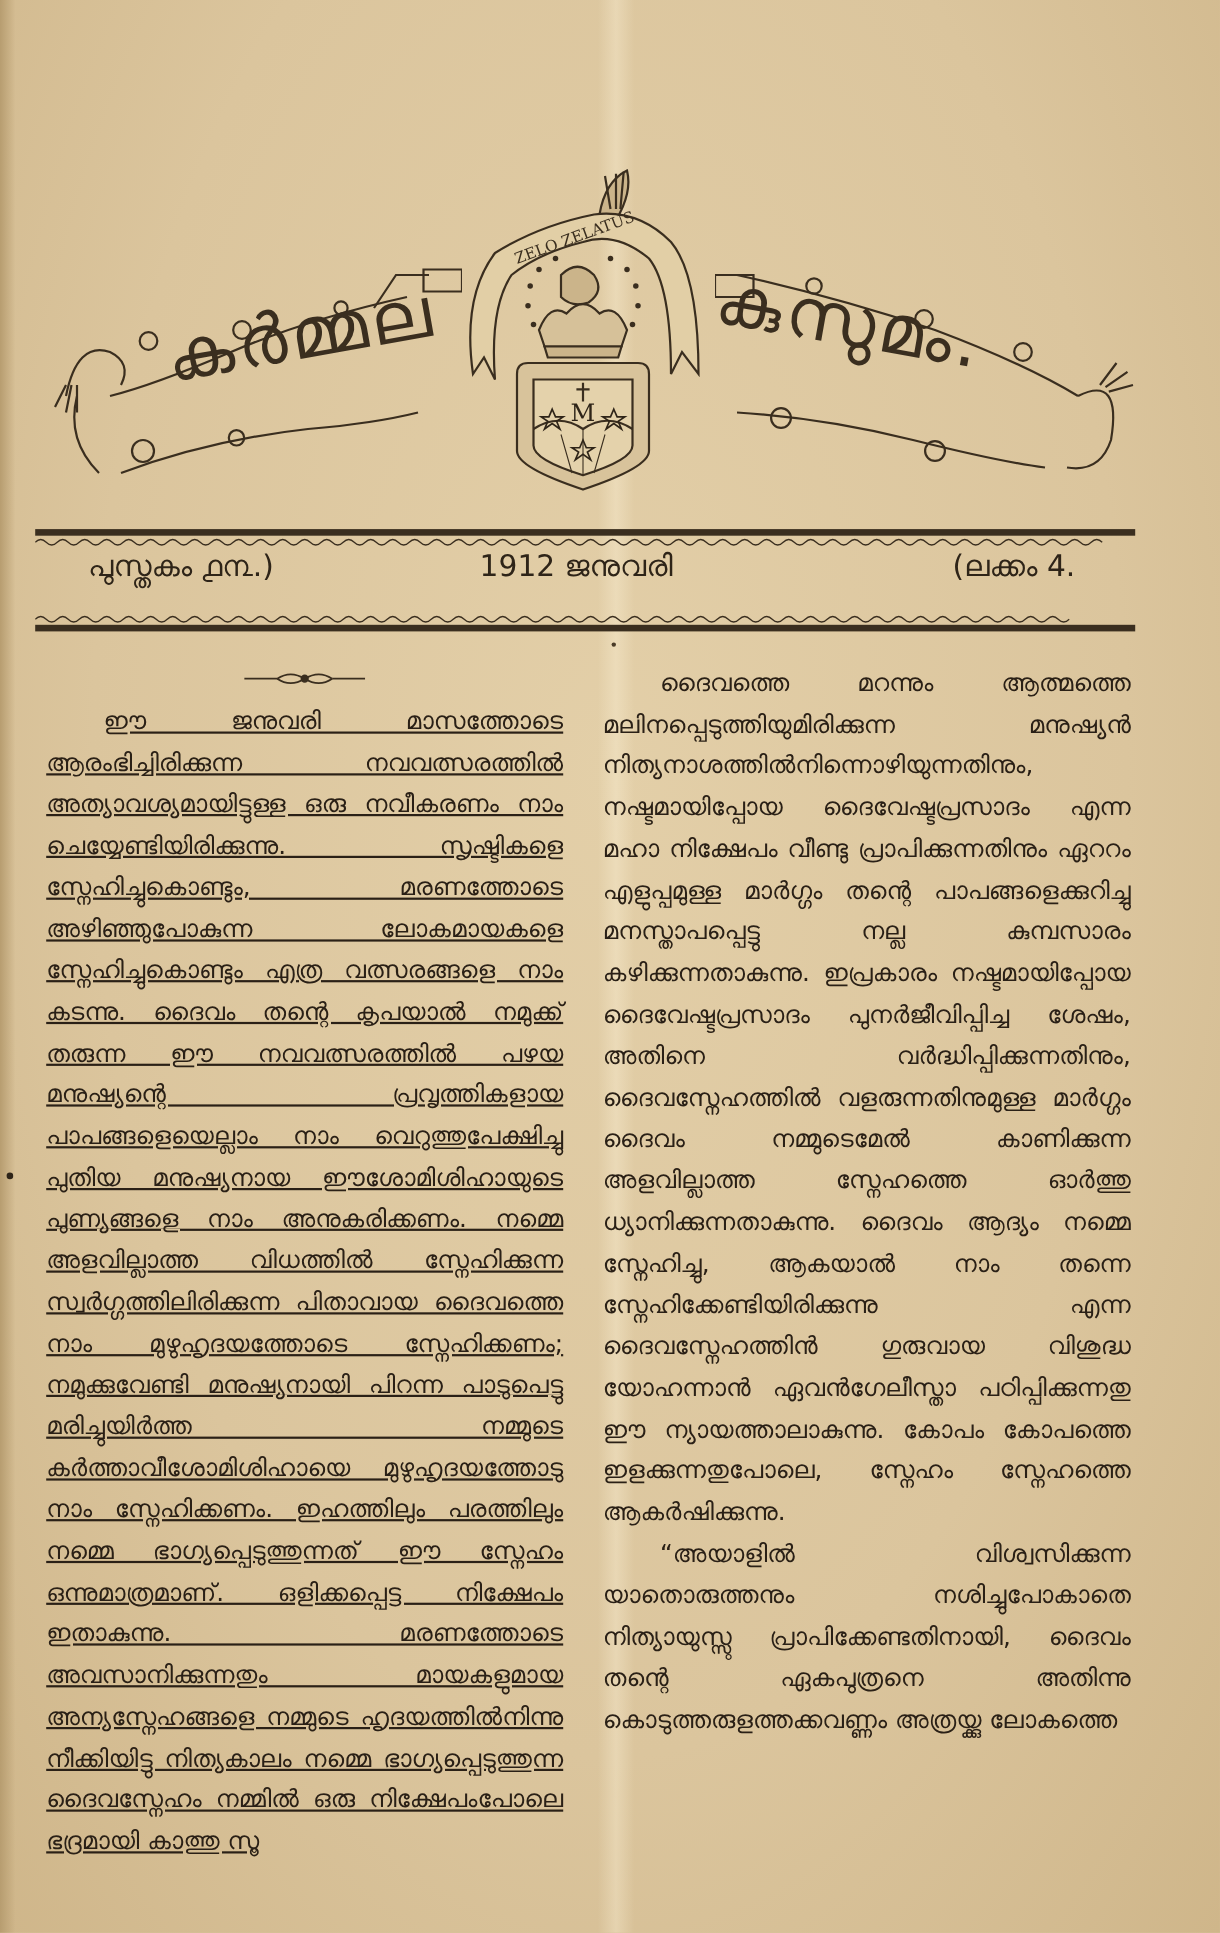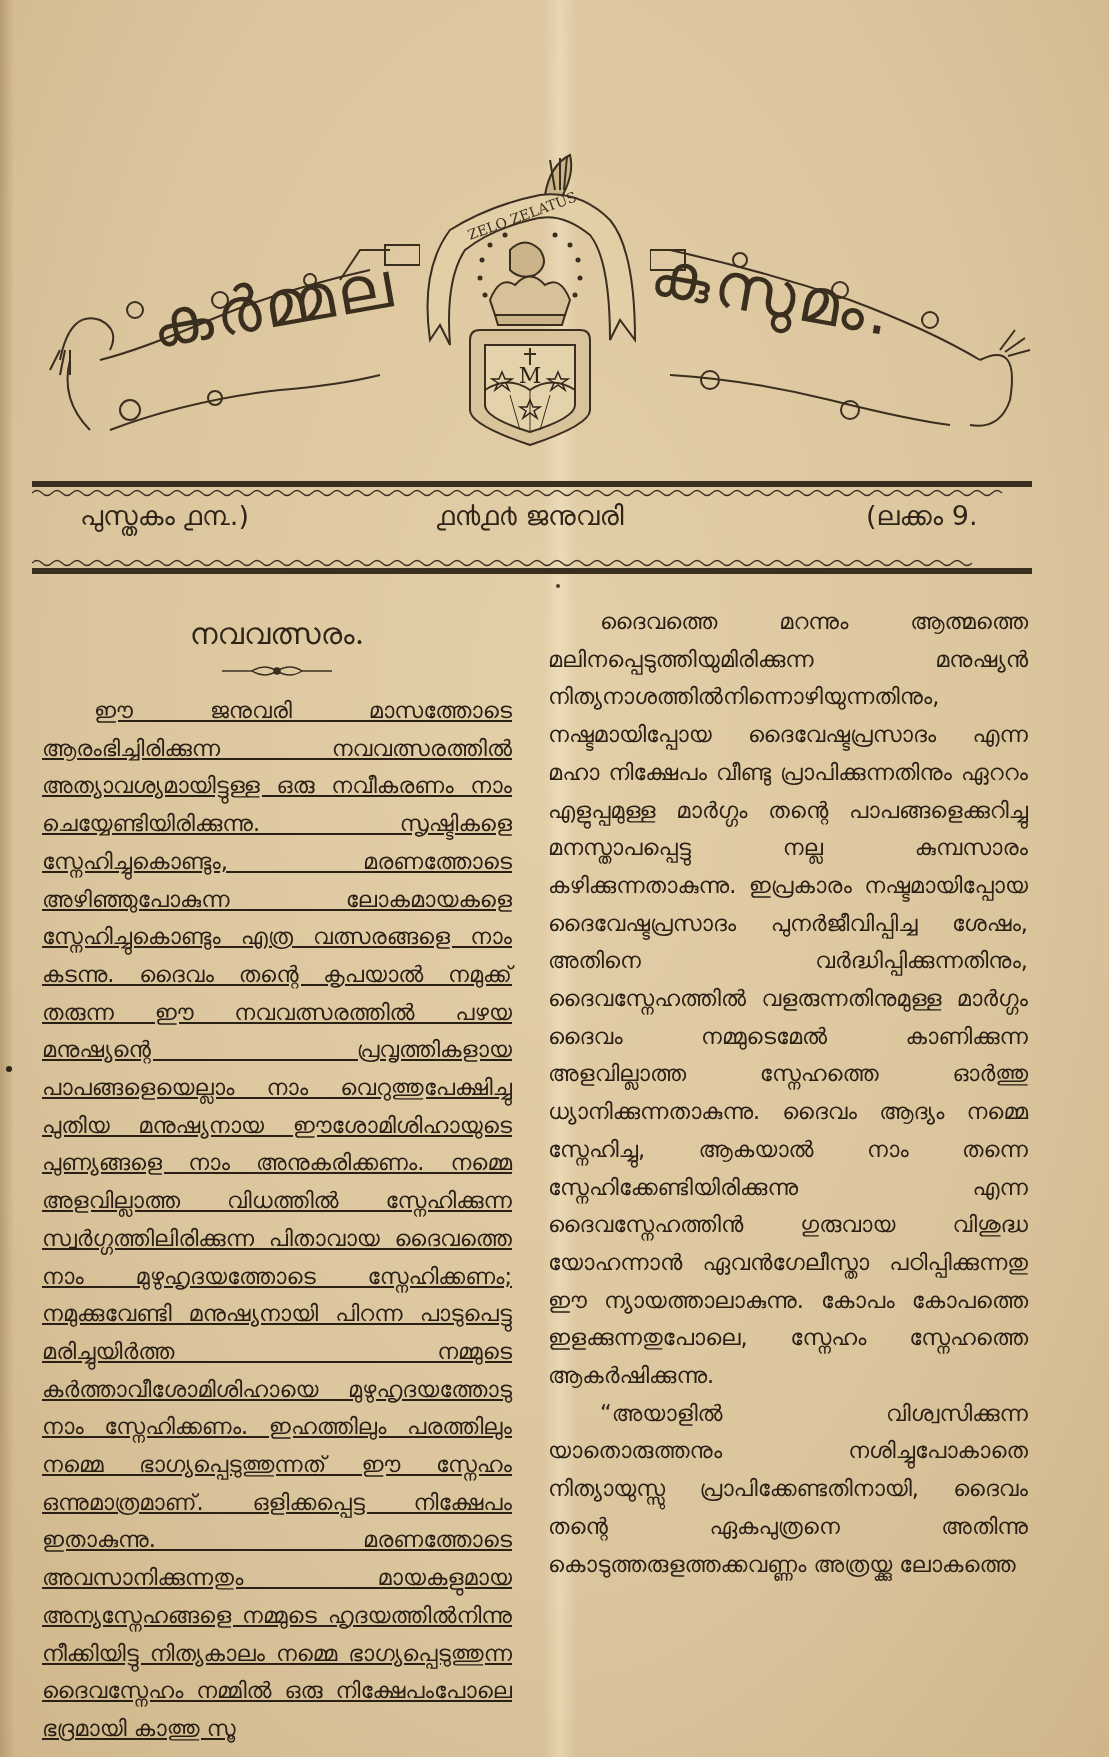--- a/index.html
+++ b/index.html
@@ -143,31 +143,30 @@
     </svg>
   </div>
 
   <div class="rule-thick" style="top:481px;"></div>
   <svg class="rule-wave" style="top:488px" viewBox="0 0 1000 10" preserveAspectRatio="none">
     <path d="M0 5 q5 -5 10 0 t10 0 t10 0 t10 0 t10 0 t10 0 t10 0 t10 0 t10 0 t10 0 t10 0 t10 0 t10 0 t10 0 t10 0 t10 0 t10 0 t10 0 t10 0 t10 0 t10 0 t10 0 t10 0 t10 0 t10 0 t10 0 t10 0 t10 0 t10 0 t10 0 t10 0 t10 0 t10 0 t10 0 t10 0 t10 0 t10 0 t10 0 t10 0 t10 0 t10 0 t10 0 t10 0 t10 0 t10 0 t10 0 t10 0 t10 0 t10 0 t10 0 t10 0 t10 0 t10 0 t10 0 t10 0 t10 0 t10 0 t10 0 t10 0 t10 0 t10 0 t10 0 t10 0 t10 0 t10 0 t10 0 t10 0 t10 0 t10 0 t10 0 t10 0 t10 0 t10 0 t10 0 t10 0 t10 0 t10 0 t10 0 t10 0 t10 0 t10 0 t10 0 t10 0 t10 0 t10 0 t10 0 t10 0 t10 0 t10 0 t10 0 t10 0 t10 0 t10 0 t10 0 t10 0 t10 0 t10 0" fill="none" stroke="#3a2e1f" stroke-width="1.2"></path>
   </svg>
 
   <div class="issue-row">
     <span class="issue-vol">പുസ്തകം ൧൩.)</span>
-    <span class="issue-date">൧൯൧൪ ജനുവരി</span>
-    <span class="issue-no">(ലക്കം 9.</span>
+    <span class="issue-date">1912 ജനുവരി</span>
+    <span class="issue-no">(ലക്കം 4.</span>
   </div>
 
   <svg class="rule-wave" style="top:558px" viewBox="0 0 1000 10" preserveAspectRatio="none">
     <path d="M0 5 q5 -5 10 0 t10 0 t10 0 t10 0 t10 0 t10 0 t10 0 t10 0 t10 0 t10 0 t10 0 t10 0 t10 0 t10 0 t10 0 t10 0 t10 0 t10 0 t10 0 t10 0 t10 0 t10 0 t10 0 t10 0 t10 0 t10 0 t10 0 t10 0 t10 0 t10 0 t10 0 t10 0 t10 0 t10 0 t10 0 t10 0 t10 0 t10 0 t10 0 t10 0 t10 0 t10 0 t10 0 t10 0 t10 0 t10 0 t10 0 t10 0 t10 0 t10 0 t10 0 t10 0 t10 0 t10 0 t10 0 t10 0 t10 0 t10 0 t10 0 t10 0 t10 0 t10 0 t10 0 t10 0 t10 0 t10 0 t10 0 t10 0 t10 0 t10 0 t10 0 t10 0 t10 0 t10 0 t10 0 t10 0 t10 0 t10 0 t10 0 t10 0 t10 0 t10 0 t10 0 t10 0 t10 0 t10 0 t10 0 t10 0 t10 0 t10 0 t10 0 t10 0 t10 0 t10 0" fill="none" stroke="#3a2e1f" stroke-width="1.2"></path>
   </svg>
   <div class="rule-thick" style="top:568px;"></div>
 
   <div class="col col-left">
-    <div class="article-title">നവവത്സരം.</div>
     <svg class="divider-orn" viewBox="0 0 110 18">
       <g fill="none" stroke="#3a2e1f" stroke-width="1.5">
         <path d="M0 9 L30 9"></path>
           <path d="M80 9 L110 9"></path>
         <path d="M30 9 Q42 1 55 9 Q68 17 80 9"></path>
           <path d="M30 9 Q42 17 55 9 Q68 1 80 9"></path>
         <circle cx="55" cy="9" r="3" fill="#3a2e1f"></circle>
       </g>
     </svg>
     <p class="indent body">ഈ ജനുവരി മാസത്തോടെ ആരംഭിച്ചിരിക്കുന്ന നവവത്സരത്തിൽ അത്യാവശ്യമായിട്ടുള്ള ഒരു നവീകരണം നാം ചെയ്യേണ്ടിയിരിക്കുന്നു. സൃഷ്ടികളെ സ്നേഹിച്ചുകൊണ്ടും, മരണത്തോടെ അഴിഞ്ഞുപോകുന്ന ലോകമായകളെ സ്നേഹിച്ചുകൊണ്ടും എത്ര വത്സരങ്ങളെ നാം കടന്നു. ദൈവം തന്റെ കൃപയാൽ നമുക്ക് തരുന്ന ഈ നവവത്സരത്തിൽ പഴയ മനുഷ്യന്റെ പ്രവൃത്തികളായ പാപങ്ങളെയെല്ലാം നാം വെറുത്തുപേക്ഷിച്ചു പുതിയ മനുഷ്യനായ ഈശോമിശിഹായുടെ പുണ്യങ്ങളെ നാം അനുകരിക്കണം. നമ്മെ അളവില്ലാത്ത വിധത്തിൽ സ്നേഹിക്കുന്ന സ്വർഗ്ഗത്തിലിരിക്കുന്ന പിതാവായ ദൈവത്തെ നാം മുഴുഹൃദയത്തോടെ സ്നേഹിക്കണം; നമുക്കുവേണ്ടി മനുഷ്യനായി പിറന്ന പാടുപെട്ടു മരിച്ചുയിർത്ത നമ്മുടെ കർത്താവീശോമിശിഹായെ മുഴുഹൃദയത്തോടു നാം സ്നേഹിക്കണം. ഇഹത്തിലും പരത്തിലും നമ്മെ ഭാഗ്യപ്പെടുത്തുന്നത് ഈ സ്നേഹം ഒന്നുമാത്രമാണ്. ഒളിക്കപ്പെട്ട നിക്ഷേപം ഇതാകുന്നു. മരണത്തോടെ അവസാനിക്കുന്നതും മായകളുമായ അന്യസ്നേഹങ്ങളെ നമ്മുടെ ഹൃദയത്തിൽനിന്നു നീക്കിയിട്ടു നിത്യകാലം നമ്മെ ഭാഗ്യപ്പെടുത്തുന്ന ദൈവസ്നേഹം നമ്മിൽ ഒരു നിക്ഷേപംപോലെ ഭദ്രമായി കാത്തു സൂ</p>

